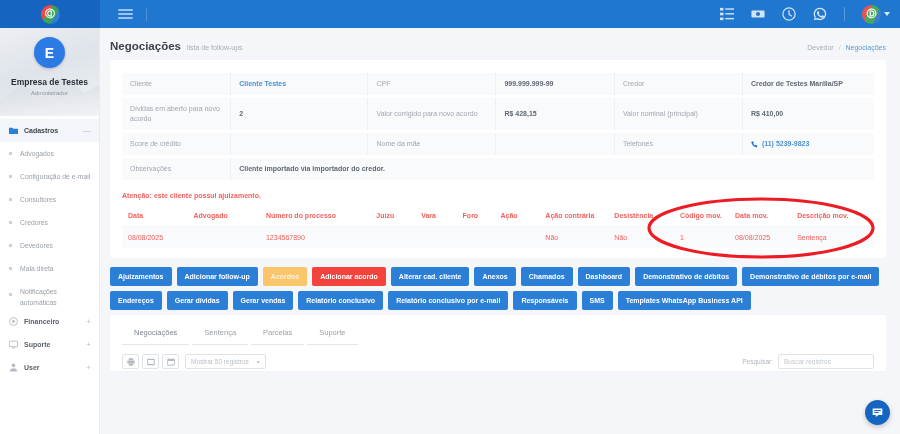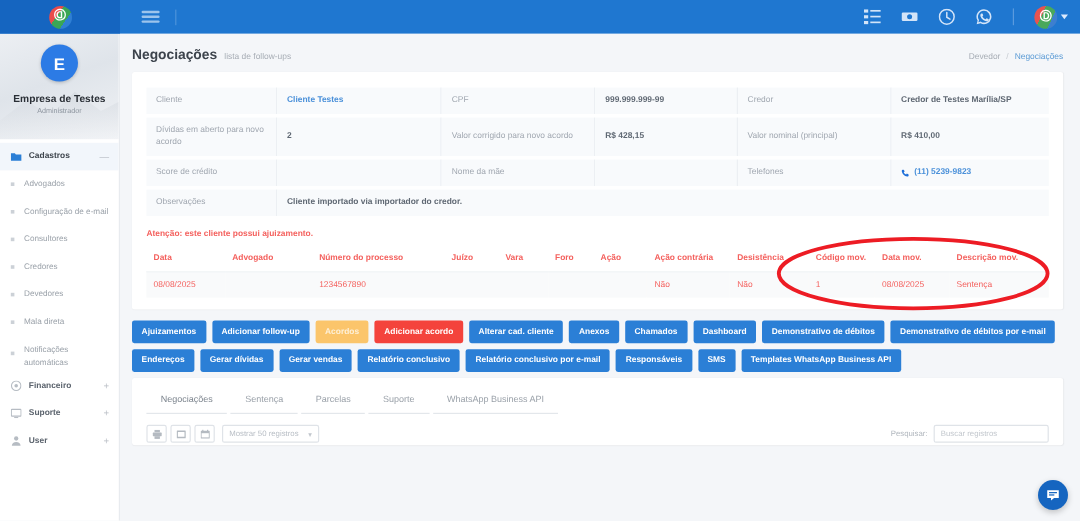--- a/index.html
+++ b/index.html
@@ -482,21 +482,20 @@
         <button class="btn">Templates WhatsApp Business API</button>
       </div>
     </div>
 
     <div class="bottom-card">
       <div class="tabs">
         <div class="tab active">Negociações</div>
         <div class="tab">Sentença</div>
         <div class="tab">Parcelas</div>
         <div class="tab">Suporte</div>
-        <div class="tab">WhatsApp Business API</div>
       </div>
 
       <div class="toolbar-row">
         <div class="tb-btn">
           <svg viewBox="0 0 16 16">
               <rect x="3.5" y="0.5" width="9" height="4"></rect>
               <rect x="0.5" y="5" width="15" height="6" rx="1"></rect>
               <rect x="3.5" y="11" width="9" height="4.5"></rect>
             </svg>
         </div>

